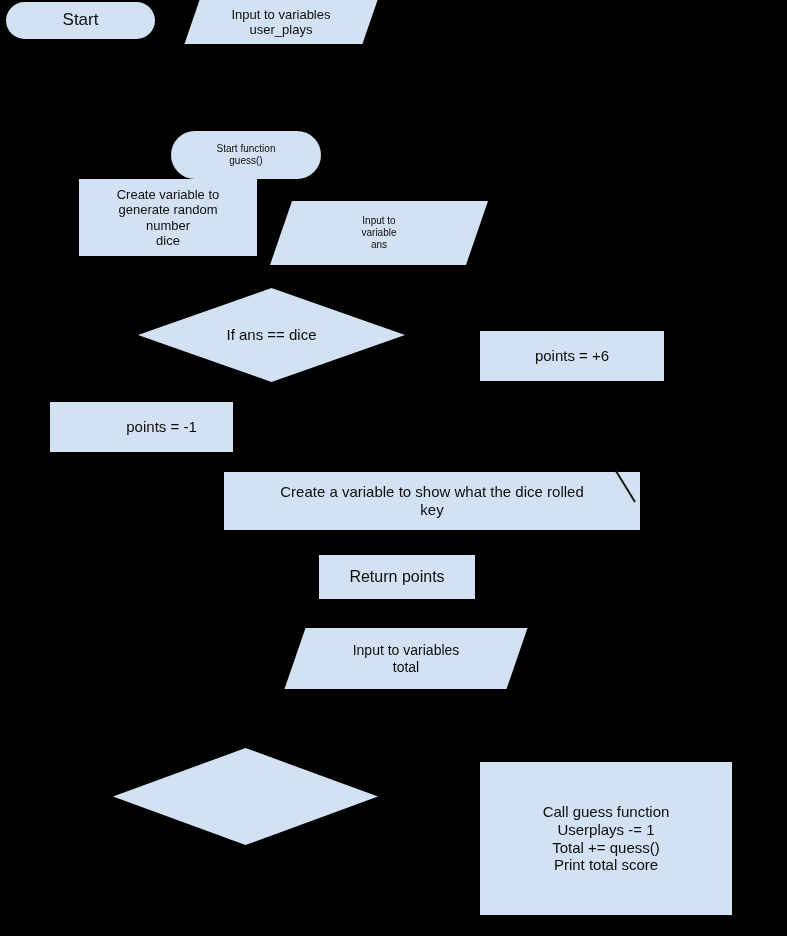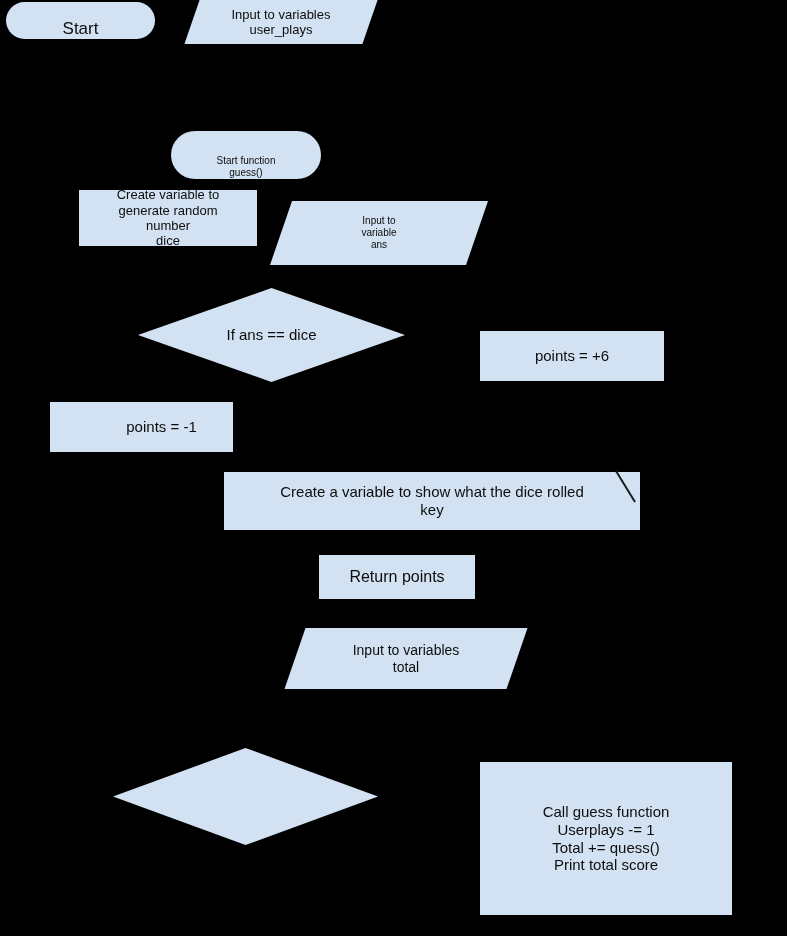--- a/index.html
+++ b/index.html
@@ -24,21 +24,20 @@
     align-items: center;
     justify-content: center;
     text-align: center;
     color: #0d0d0d;
     line-height: 1.18;
     white-space: pre-line;
     background: #d2e2f2;
   }
   .terminator {
     border-radius: 999px;
-    align-items: flex-end;
   }
   .process {
     border-radius: 0;
   }
   .io {
     background: transparent;
   }
   .io .io-fill {
     position: absolute;
     left: 0;
@@ -79,21 +78,21 @@
 </style>
 </head>
 <body>
 
 <div id="canvas">
     <div class="node terminator" style="left: 6px; top: 2px; width: 149px; height: 37px; font-size: 17px;"><span>Start</span></div>
     <div class="node io" style="left: 192px; top: 0px; width: 178px; height: 44px; font-size: 13px;"><div class="io-fill"></div><span class="io-text">Input to variables
 user_plays</span></div>
     <div class="node terminator" style="left: 171px; top: 131px; width: 150px; height: 48px; font-size: 10px;"><span>Start function
 guess()</span></div>
-    <div class="node process" style="left: 79px; top: 190px; width: 178px; height: 56px; font-size: 13px;"><span>Create variable to
+    <div class="node process" style="left: 79px; top: 179px; width: 178px; height: 77px; font-size: 13px;"><span>Create variable to
 generate random
 number
 dice</span></div>
     <div class="node io" style="left: 281px; top: 201px; width: 196px; height: 64px; font-size: 10px;"><div class="io-fill"></div><span class="io-text">Input to
 variable
 ans</span></div>
     <div class="node decision" style="left: 138px; top: 288px; width: 267px; height: 94px; font-size: 15px;"><div class="dec-fill"></div><span class="dec-text">If ans == dice</span></div>
     <div class="node process" style="left: 480px; top: 331px; width: 184px; height: 50px; font-size: 15px;"><span>points = +6</span></div>
     <div class="node process" style="left: 50px; top: 402px; width: 183px; height: 50px; font-size: 15px; padding-left: 40px;"><span>points = -1</span></div>
     <div class="node process" style="left: 216px; top: 472px; width: 416px; height: 58px; font-size: 15px; margin-left: 8px;"><span>Create a variable to show what the dice rolled

